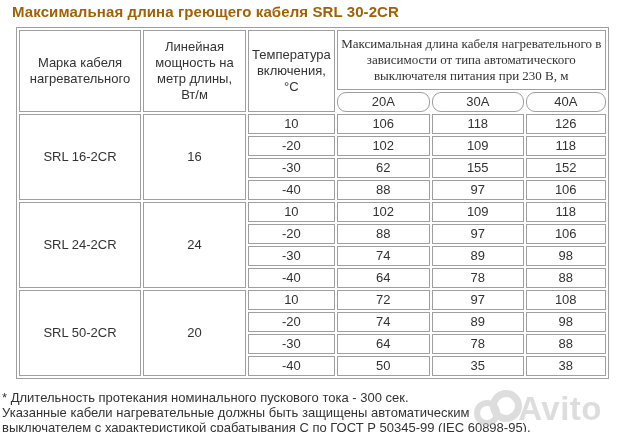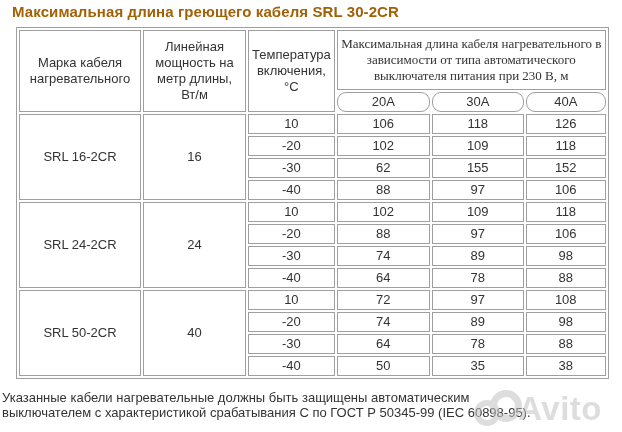--- a/index.html
+++ b/index.html
@@ -153,21 +153,21 @@
       </tr>
       <tr>
         <td>-40</td>
         <td>64</td>
         <td>78</td>
         <td>88</td>
       </tr>
 
       <tr>
         <td rowspan="4">SRL 50-2CR</td>
-        <td rowspan="4">40</td>
+        <td rowspan="4">20</td>
         <td>10</td>
         <td>72</td>
         <td>97</td>
         <td>108</td>
       </tr>
       <tr>
         <td>-20</td>
         <td>74</td>
         <td>89</td>
         <td>98</td>
@@ -181,20 +181,21 @@
       <tr>
         <td>-40</td>
         <td>50</td>
         <td>35</td>
         <td>38</td>
       </tr>
     </tbody>
   </table>
 
   <div class="footnotes">
+    <div>* Длительность протекания номинального пускового тока - 300 сек.</div>
     <div>Указанные кабели нагревательные должны быть защищены автоматическим выключателем с характеристикой срабатывания С по ГОСТ Р 50345-99 (IEC 60898-95).</div>
   </div>
 
   <div class="watermark">
     <span class="wm-circle c1"></span>
     <span class="wm-circle c2"></span>
     <span class="wm-text">Avito</span>
   </div>
 
 </div>

